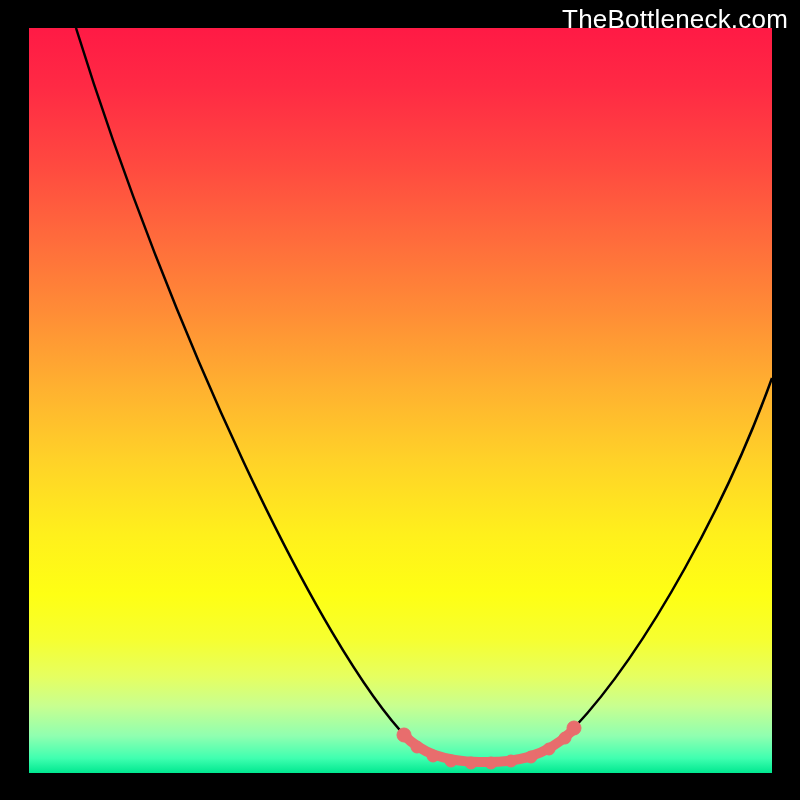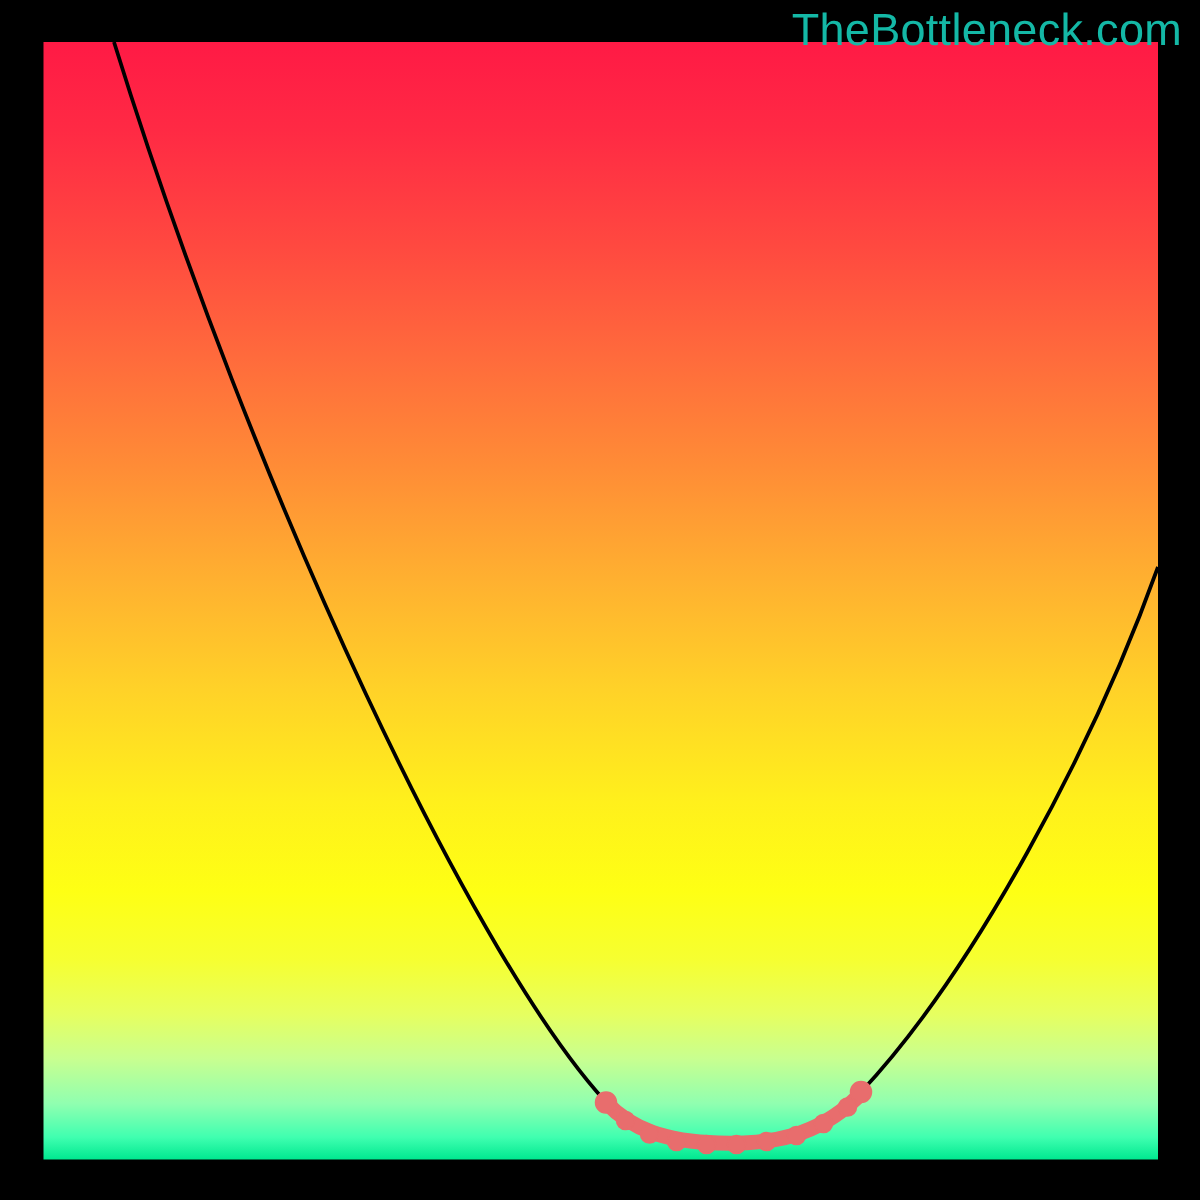--- a/index.html
+++ b/index.html
@@ -14,22 +14,22 @@
   .frame {
     position: relative;
     width: 800px;
     height: 800px;
     background: #000;
   }
   .watermark {
     position: absolute;
     top: 4px;
     right: 12px;
-    color: #14b8a6;
-    font-size: 30px;
+    color: #ffffff;
+    font-size: 26px;
     font-weight: 400;
     letter-spacing: 0.2px;
     z-index: 5;
   }
   .plot-area {
     position: absolute;
     left: 29px;
     top: 28px;
     width: 743px;
     height: 745px;

